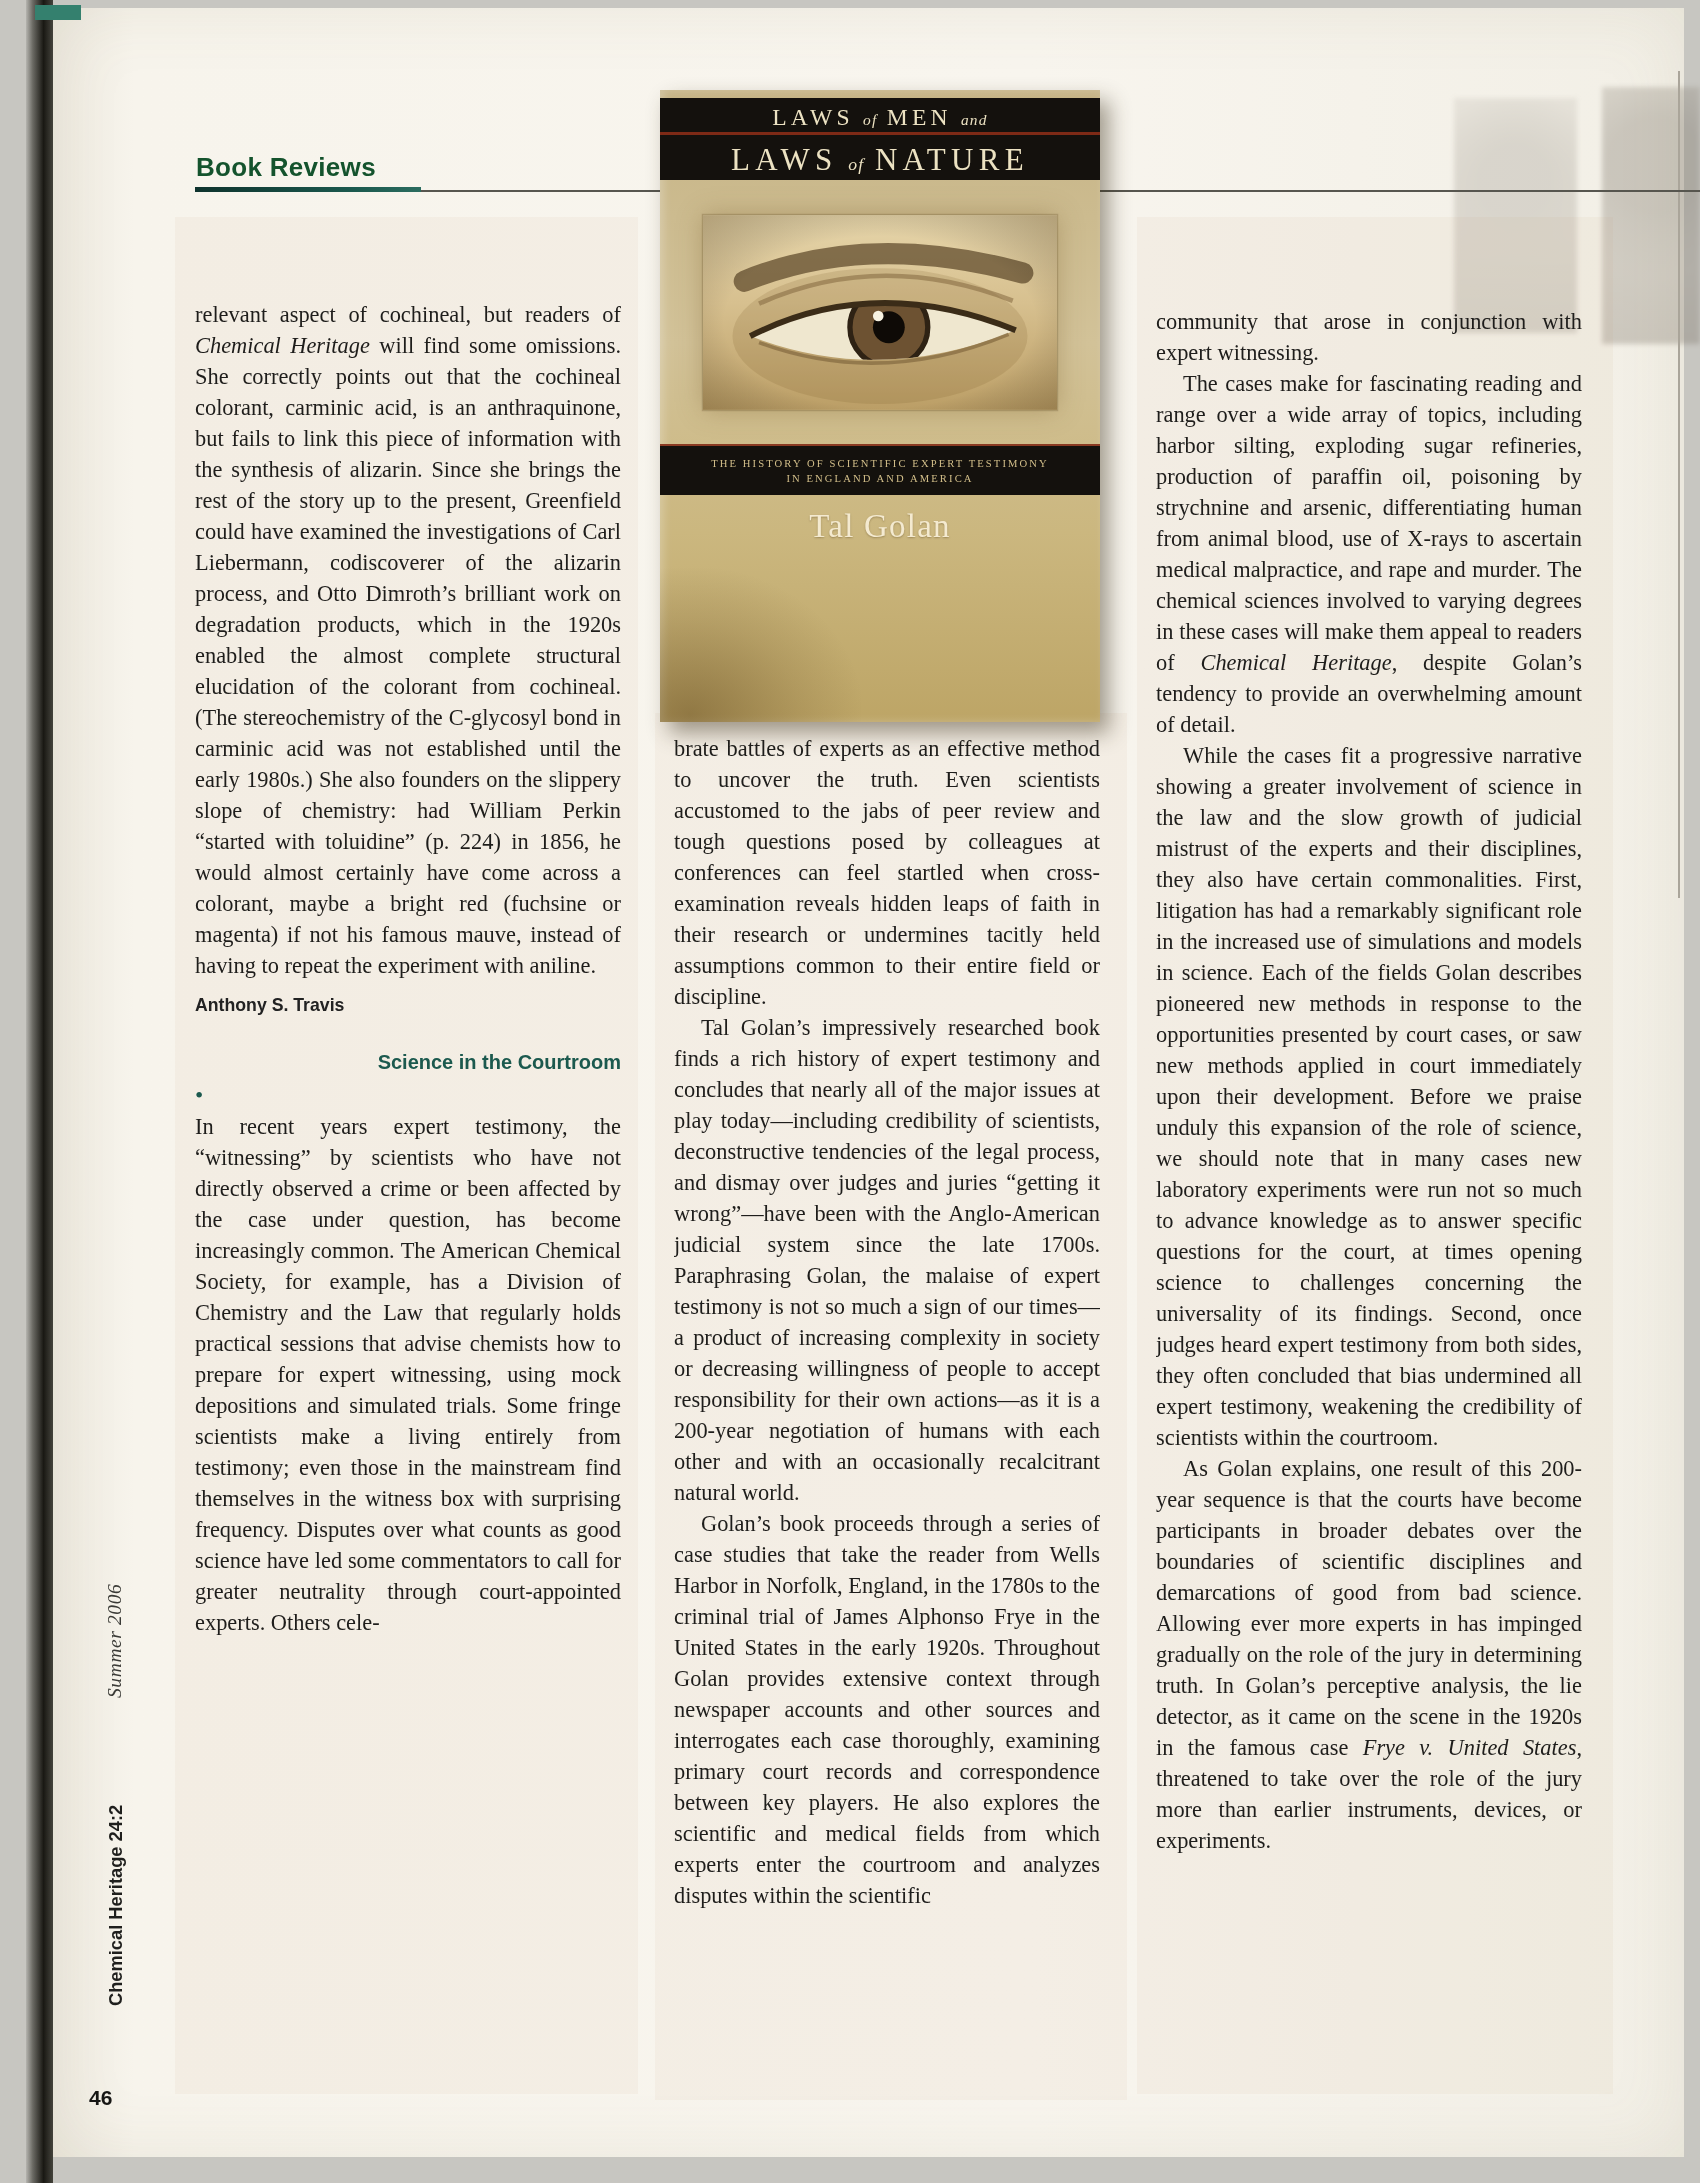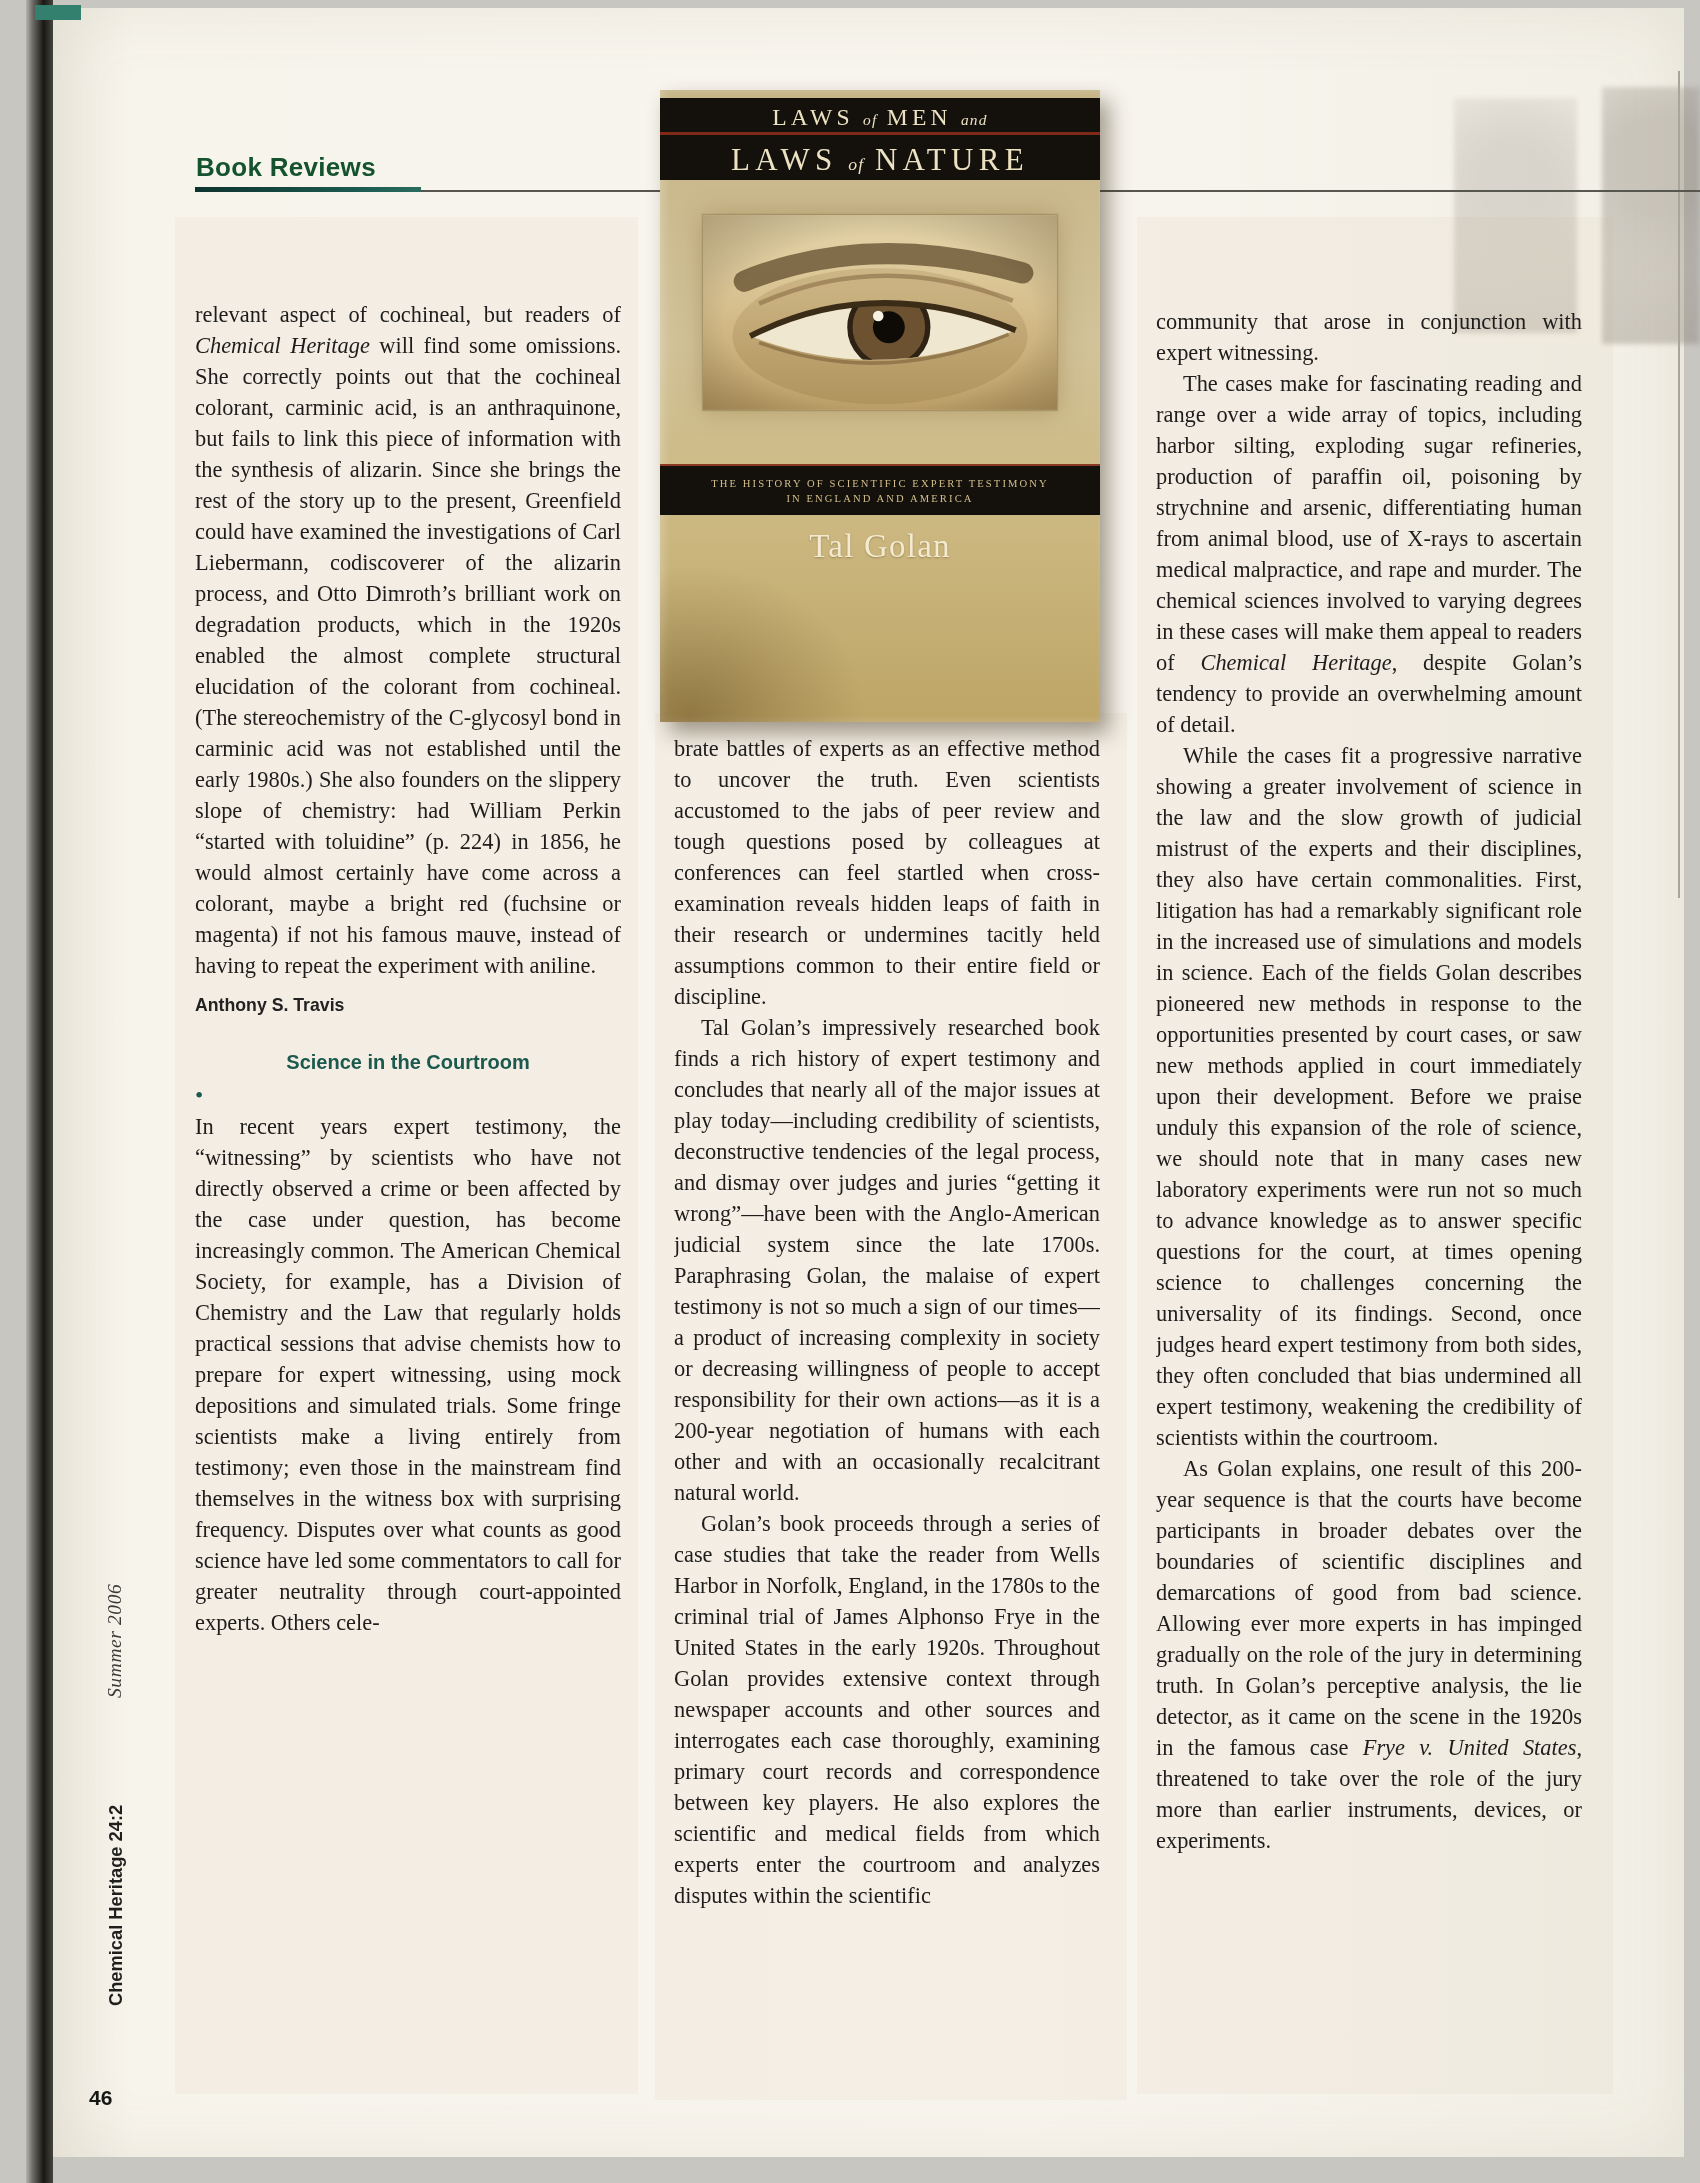--- a/index.html
+++ b/index.html
@@ -55,42 +55,42 @@
     font-family:"Liberation Serif", serif; color:#ece2c2; }
   .cover-band1 { height:34px; gap:9.4px; padding-top:5.9px; }
   .cover-band2 { height:45px; gap:10.6px; padding-top:7px; }
   .tw-big1 { font-size:23.6px; letter-spacing:4.1px; }
   .tw-small1 { font-size:15.4px; font-style:italic; letter-spacing:1.2px; }
   .tw-big2 { font-size:31px; letter-spacing:5.3px; }
   .tw-small2 { font-size:17.7px; font-style:italic; letter-spacing:1.2px; }
   .cover-redline { height:3px; background:#7e2a16; }
   .cover-photo { width:354px; height:195px; margin:35px auto 0 auto; display:block;
     box-shadow:0 0 0 1.2px rgba(90,70,30,0.25), 0 0 23.6px rgba(120,90,40,0.35); }
-  .cover-band3 { margin-top:54px; height:51px; background:#14110d;
+  .cover-band3 { margin-top:34px; height:51px; background:#14110d;
     display:flex; flex-direction:column; align-items:center; justify-content:center; gap:3.5px;
     border-top:2.4px solid #8a3a22; }
   .cover-sub { font-family:"Liberation Serif", serif; font-size:10.6px; letter-spacing:2.1px; color:#d3bf8a; }
   .cover-author { margin-top:13px; text-align:center; font-family:"Liberation Serif", serif;
     font-size:33px; letter-spacing:1.2px; color:#f4ead0; text-shadow:0 1.2px 1.8px rgba(70,50,15,0.35); }
   .cover-hand-shadow { position:absolute; left:0; bottom:0; width:201px; height:154px;
     background:radial-gradient(ellipse at 15% 95%, rgba(90,65,25,0.45) 0%, rgba(90,65,25,0.15) 45%, transparent 72%); }
 
   
   .col { position:absolute; width:426px; color:#1e1d1b; font-size:22.4px; line-height:31px;
     text-align:justify; }
   #col1 { left:195px; top:299px;  height:1807px; overflow:hidden; }
   #col2 { left:674px; top:733px; height:1370px; overflow:hidden; }
   #col3 { left:1156px; top:306px;  height:1807px; overflow:hidden; }
   .body-p { margin:0; }
   .body-p.indent { text-indent:27px; }
   .reviewer-name { margin-top:13px; font-family:"Liberation Sans", sans-serif;
     font-weight:bold; font-size:17.7px; line-height:22.4px; color:#222; text-align:left; }
   .reviewer-affil { font-style:italic; font-size:20px; line-height:25px; text-align:left; }
   .review-heading { margin-top:34px; font-family:"Liberation Sans", sans-serif; font-weight:bold;
-    font-size:20px; line-height:25px; color:#1b594e; text-align:center; }
+    font-size:20px; line-height:25px; color:#1b594e; text-align:right; }
   .citation { margin-top:10.6px; font-size:21px; line-height:28px; text-align:left; }
   .citation b { font-weight:bold; }
   .citation i { font-style:italic; }
   .bullet-line { margin-top:8.3px; margin-bottom:3.5px; color:#1b594e; font-size:23.6px; line-height:23.6px; text-align:left; }
 
   
   .vert-text { position:absolute; transform:rotate(-90deg); transform-origin:0 0; white-space:nowrap; }
   #season  { left:104px; top:1698px; font-family:"Liberation Serif", serif; font-style:italic;
     font-size:19.5px; color:#3a3a36; letter-spacing:0.6px; }
   #journal { left:105px; top:2006px; font-family:"Liberation Sans", sans-serif; font-weight:bold;

